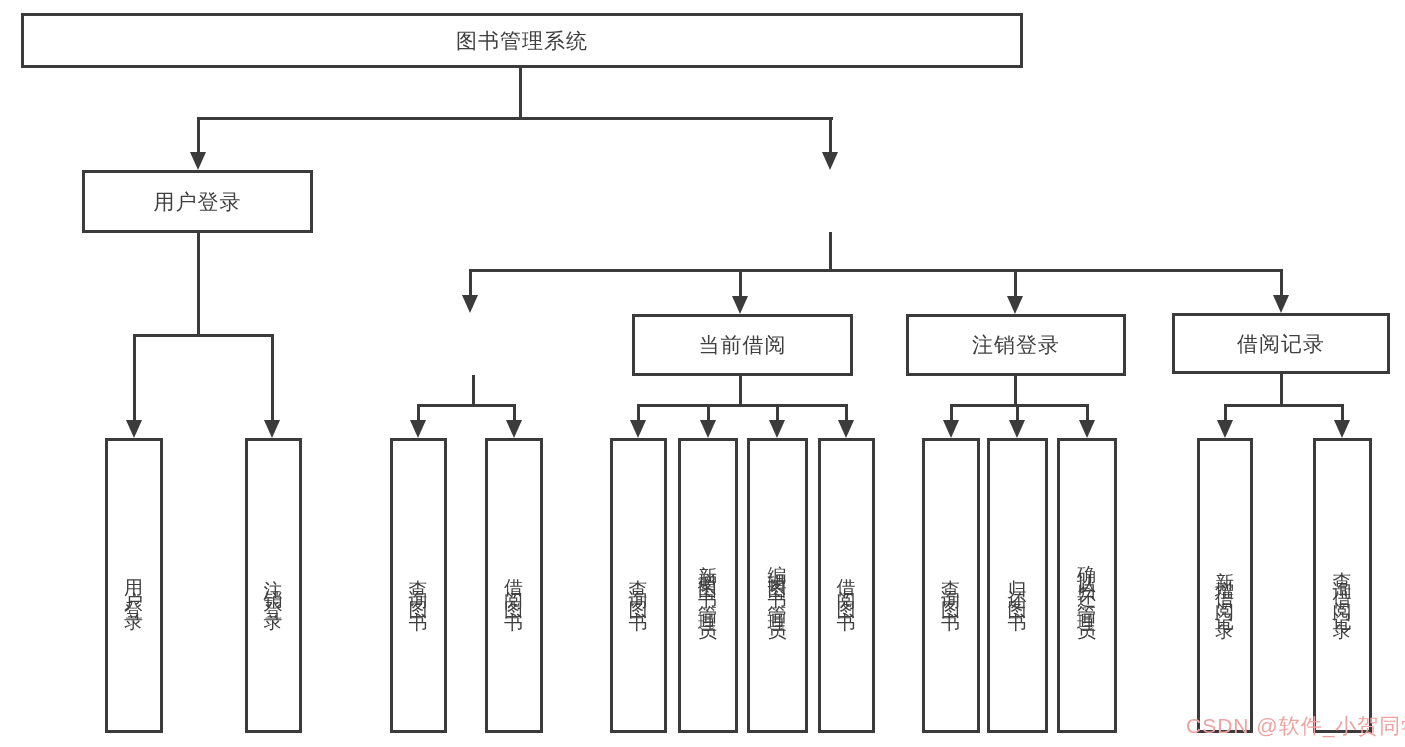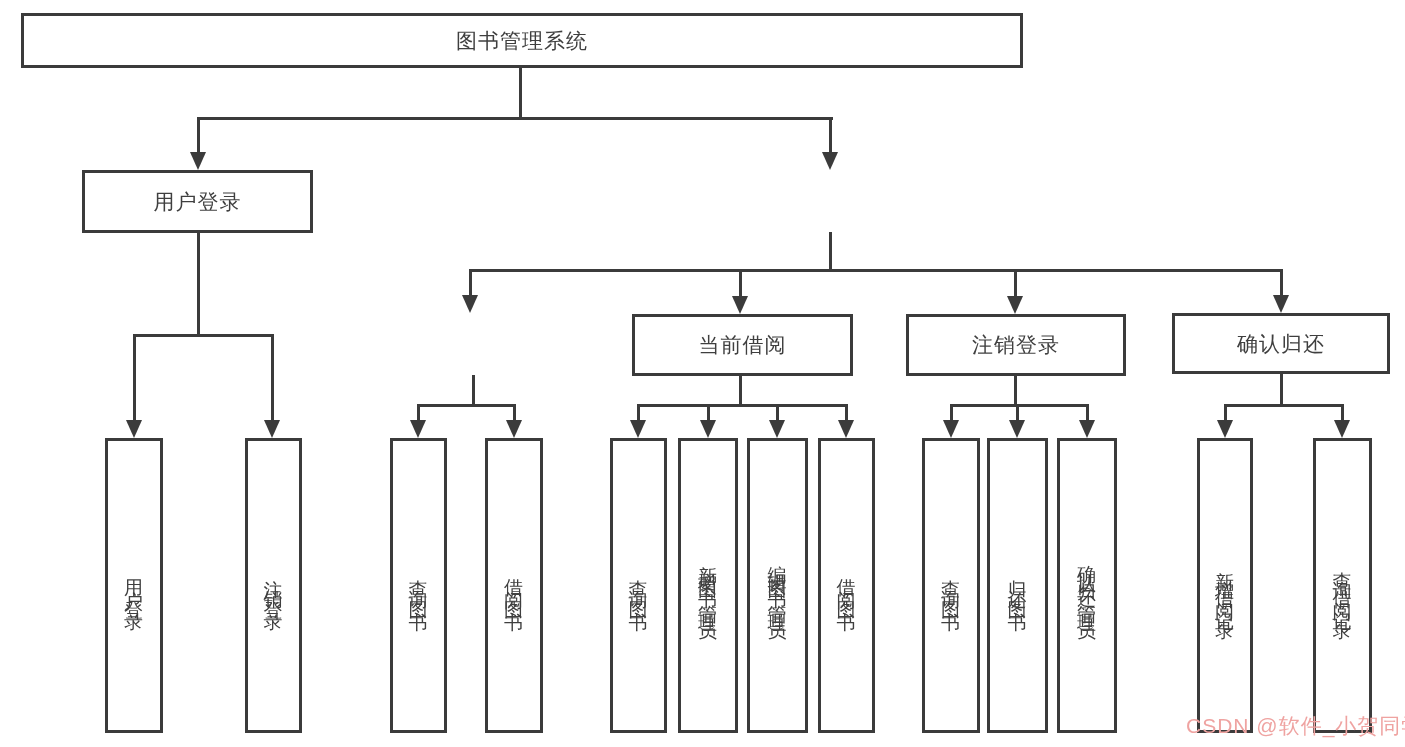--- a/index.html
+++ b/index.html
@@ -64,21 +64,21 @@
 
   <div class="node" style="left:632px;top:314px;width:221px;height:62px;">
     <span>当前借阅</span>
   </div>
 
   <div class="node" style="left:906px;top:314px;width:220px;height:62px;">
     <span>注销登录</span>
   </div>
 
   <div class="node" style="left:1172px;top:313px;width:218px;height:61px;">
-    <span>确认归还</span>
+    <span>借阅记录</span>
   </div>
 
   <div class="node leaf" style="left:105px;top:438px;width:58px;height:295px;">
     <span class="vtext">用户登录</span>
   </div>
 
   <div class="node leaf" style="left:245px;top:438px;width:57px;height:295px;">
     <span class="vtext">注销登录</span>
   </div>
 

